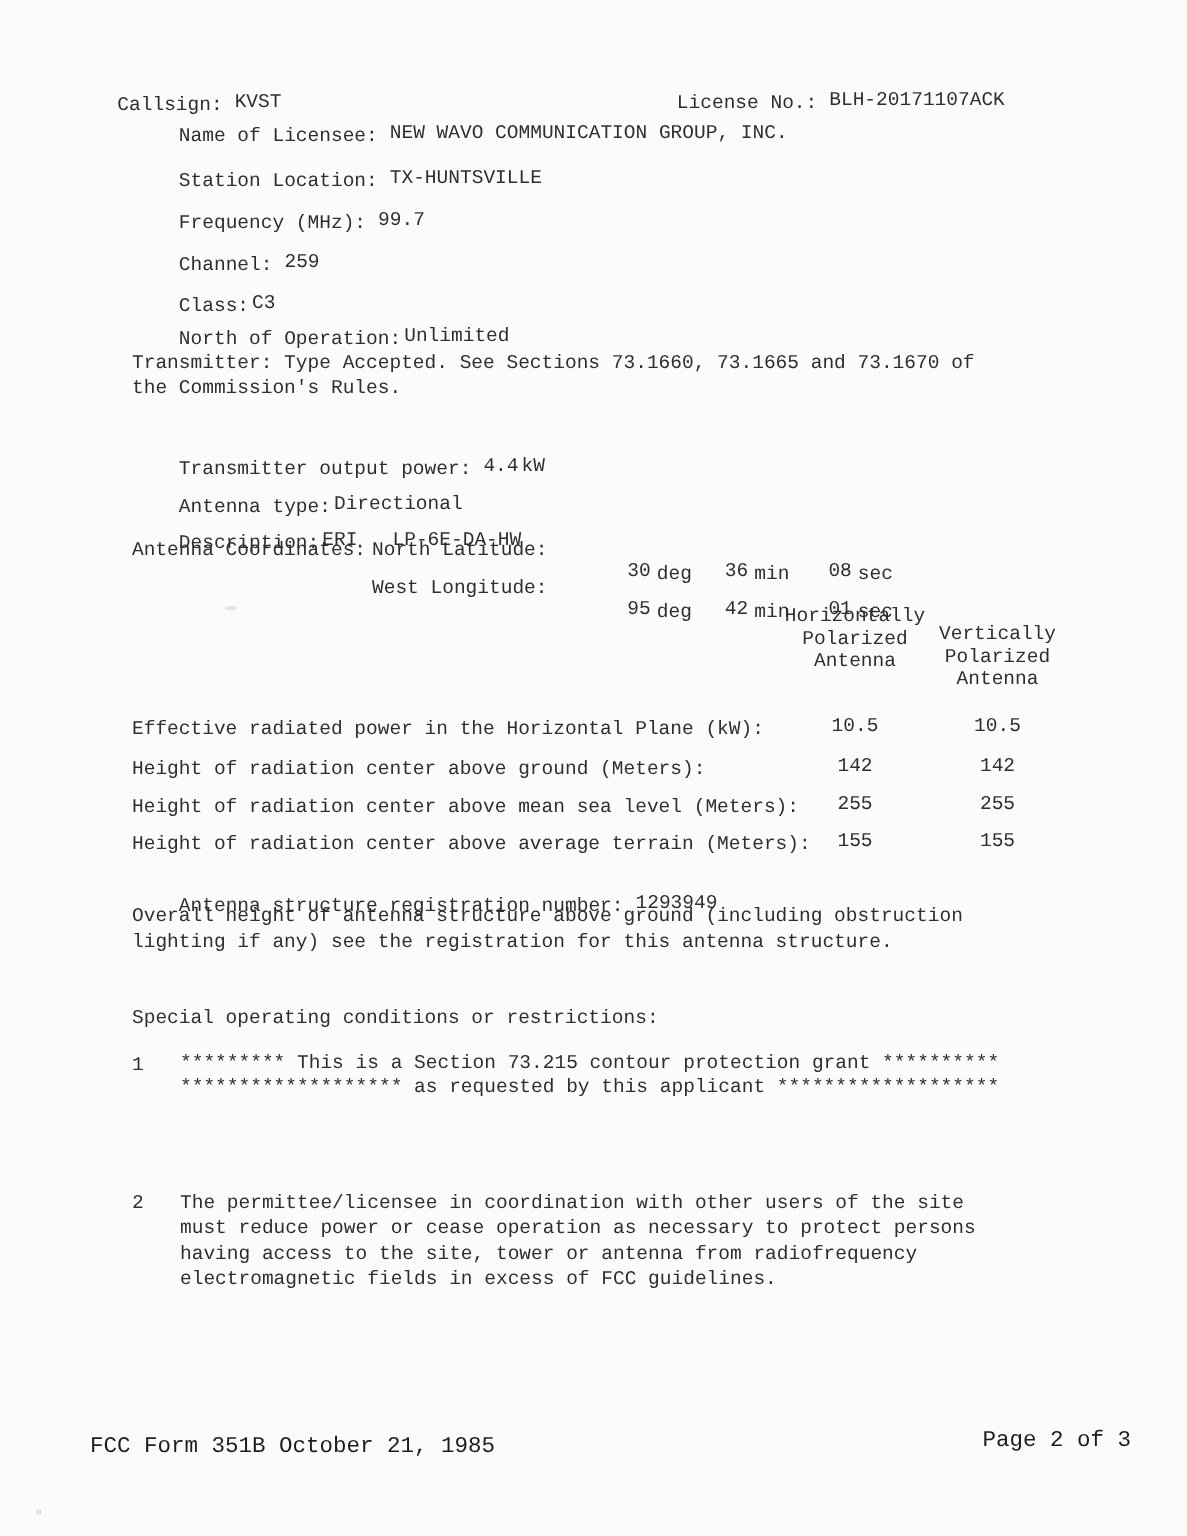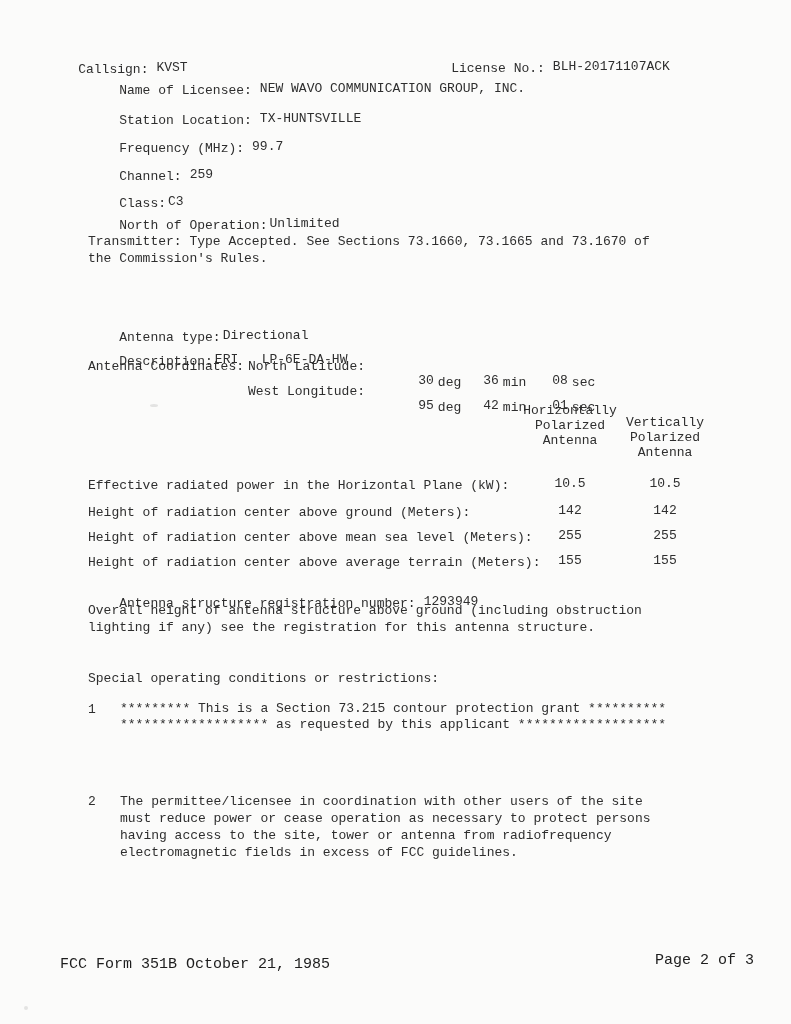--- a/index.html
+++ b/index.html
@@ -72,20 +72,23 @@
     <span class="lbl">Class:</span><span class="val wide">C3</span>
   </div>
 
   <div class="line" style="left:88px; top:202px">
     <span class="lbl">North of Operation:</span><span class="val tight">Unlimited</span>
   </div>
 
   <div class="line block" style="left:88px; top:233px">Transmitter: Type Accepted. See Sections 73.1660, 73.1665 and 73.1670 of
 the Commission's Rules.</div>
 
+  <div class="line" style="left:88px; top:289px">
+    <span class="lbl">Transmitter output power:</span><span class="val">4.4</span><span class="val wide">kW</span>
+  </div>
 
   <div class="line" style="left:88px; top:314px">
     <span class="lbl">Antenna type:</span><span class="val tight">Directional</span>
   </div>
 
   <div class="line" style="left:88px; top:338px">
     <span class="lbl">Description:</span><span class="val tight">ERI   LP-6E-DA-HW</span>
   </div>
 
   <div class="line" style="left:88px; top:359px">Antenna Coordinates:</div>

